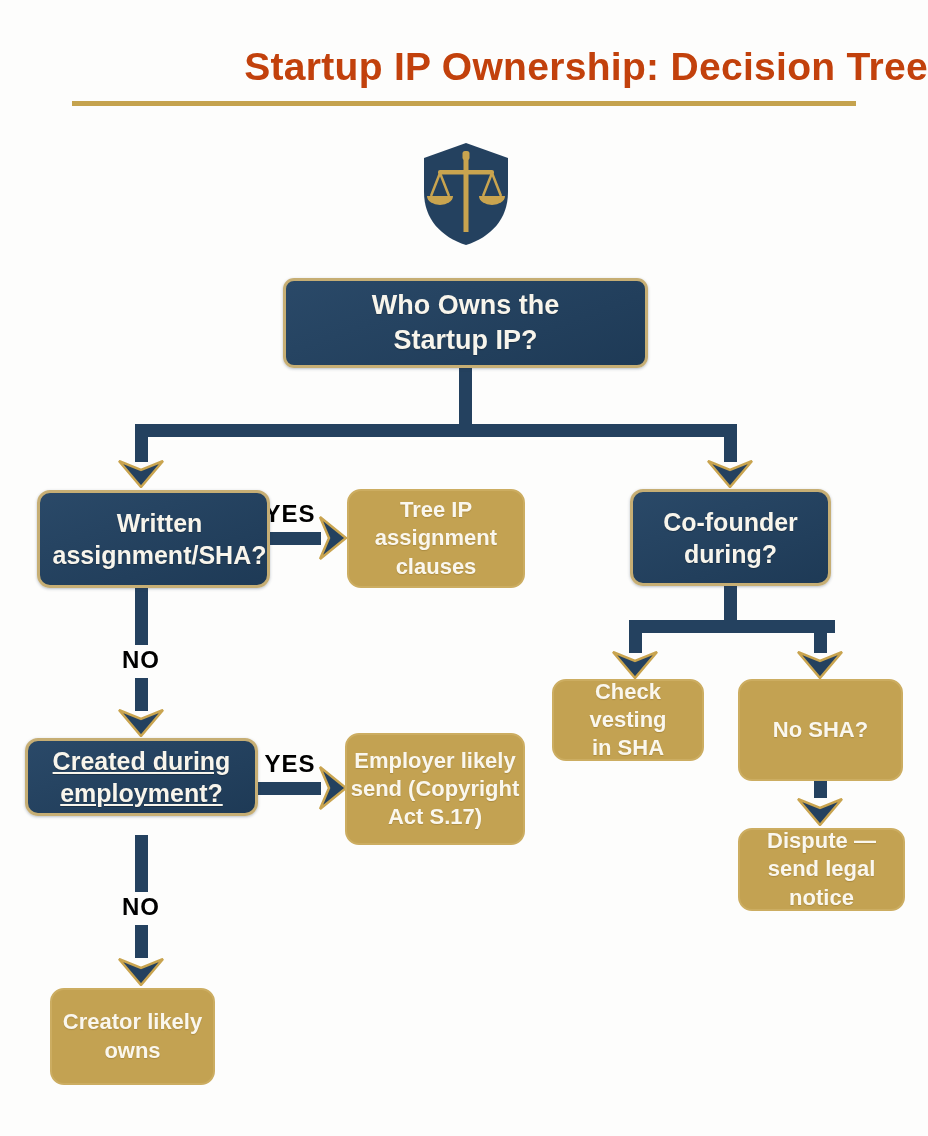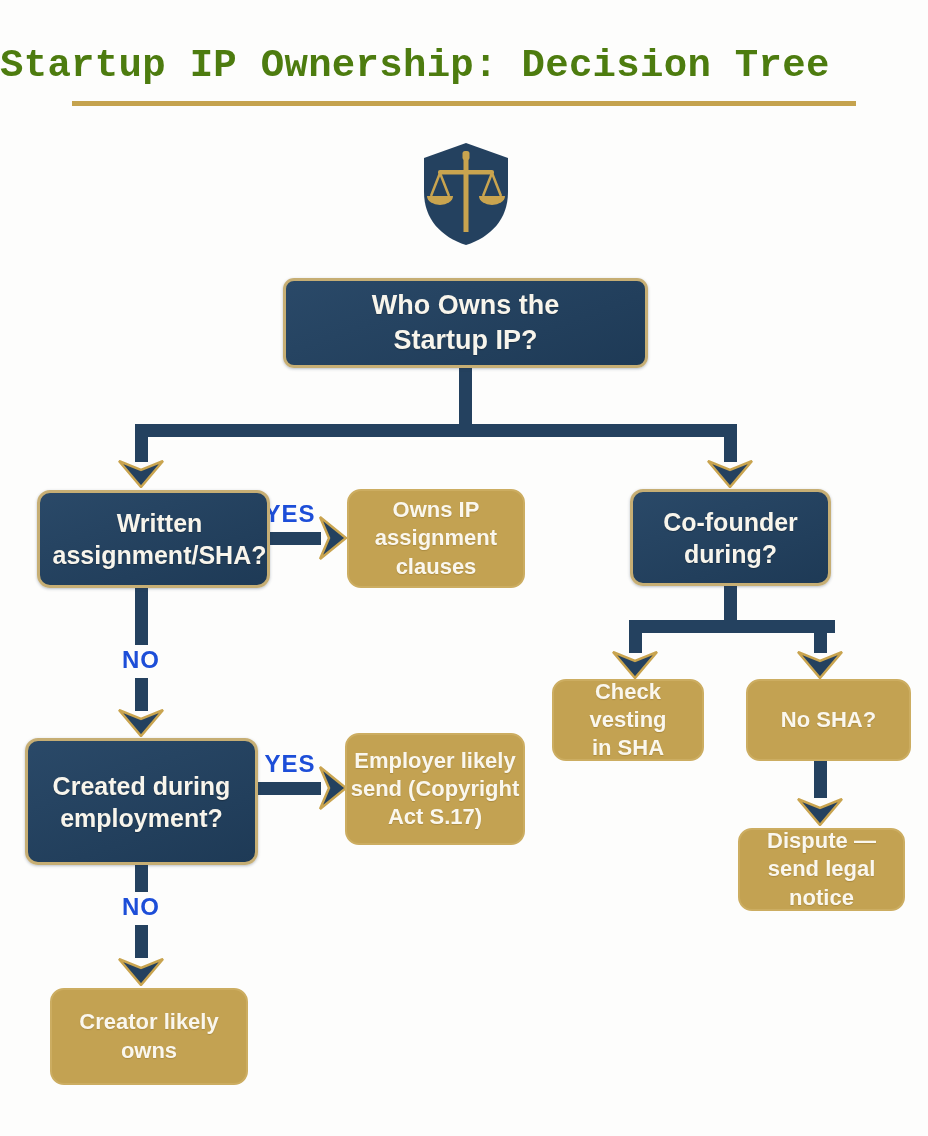--- a/index.html
+++ b/index.html
@@ -2,22 +2,22 @@
 <html><head>
 <meta charset="utf-8">
 <style>
   html,body{margin:0;padding:0;background:#ffffff;}
   .canvas{
     position:relative;width:928px;height:1136px;margin:0 auto;
     background:#fdfdfc;overflow:hidden;
     font-family:"Liberation Sans", sans-serif;
   }
   .page-title{
-    position:absolute;top:47px;left:0;width:100%;text-align:left;
-    font-size:39px;font-weight:bold;color:#4d7c0f;letter-spacing:0.3px;line-height:1;font-family:Liberation Mono, monospace;
+    position:absolute;top:47px;left:0;width:100%;text-align:right;
+    font-size:39px;font-weight:bold;color:#c2410c;letter-spacing:0.3px;line-height:1;
   }
   .title-underline{
     position:absolute;left:72px;top:101px;width:784px;height:5px;background:#c5a34e;
   }
   .node{
     position:absolute;display:flex;align-items:center;justify-content:center;
     text-align:center;white-space:pre-line;font-weight:bold;line-height:1.28;
     box-sizing:border-box;
   }
   .navy{
@@ -27,21 +27,21 @@
     box-shadow:0 1px 3px rgba(30,50,80,0.30);
     text-shadow:0 1px 1px rgba(0,0,0,0.25);
   }
   .goldbox{
     background:#c3a252;border:2px solid #ccad61;border-radius:14px;
     color:#faf7ee;font-size:22px;
     text-shadow:0 1px 1px rgba(120,90,30,0.3);
   }
   .line{position:absolute;background:#24415f;}
   .elabel{
-    position:absolute;color:#1d4ed8;font-weight:bold;font-size:24px;
+    position:absolute;color:#000000;font-weight:bold;font-size:24px;
     text-align:center;letter-spacing:1px;line-height:1;
   }
   .ah{position:absolute;display:block;}
   .ah polygon{fill:#24415f;stroke:#c9a44f;stroke-width:2.5;stroke-linejoin:miter;}
 </style>
 </head>
 <body>
 
 <div class="canvas">
 
@@ -115,39 +115,39 @@
   <svg class="ah" style="left:797px;top:798px;" width="46" height="28" viewBox="0 0 46 28">
       <polygon points="1,1 23,10 45,1 23,27"></polygon>
     </svg>
 
   <div class="node navy" style="left:283px;top:278px;width:365px;height:90px;font-size:27px;border-radius:11px;">Who Owns the
 Startup IP?</div>
 
   <div class="node navy" style="left:37px;top:490px;width:233px;height:98px;padding-left:12px;">Written
 assignment/SHA?</div>
 
-  <div class="node goldbox" style="left:347px;top:489px;width:178px;height:99px;">Owns IP
+  <div class="node goldbox" style="left:347px;top:489px;width:178px;height:99px;">Tree IP
 assignment
 clauses</div>
 
   <div class="node navy" style="left:630px;top:489px;width:201px;height:97px;">Co-founder
 during?</div>
 
-  <div class="node navy" style="left:25px;top:738px;width:233px;height:127px;">Created during
+  <div class="node navy" style="left:25px;top:738px;width:233px;height:78px;text-decoration:underline;">Created during
 employment?</div>
 
   <div class="node goldbox" style="left:345px;top:733px;width:180px;height:112px;">Employer likely
 send (Copyright
 Act S.17)</div>
 
-  <div class="node goldbox" style="left:50px;top:988px;width:198px;height:97px;">Creator likely
+  <div class="node goldbox" style="left:50px;top:988px;width:165px;height:97px;">Creator likely
 owns</div>
 
   <div class="node goldbox" style="left:552px;top:679px;width:152px;height:82px;">Check vesting
 in SHA</div>
 
-  <div class="node goldbox" style="left:738px;top:679px;width:165px;height:82px;margin-left:8px;">No SHA?</div>
+  <div class="node goldbox" style="left:738px;top:679px;width:165px;height:102px;">No SHA?</div>
 
   <div class="node goldbox" style="left:738px;top:828px;width:167px;height:83px;">Dispute —
 send legal
 notice</div>
 
 </div>
 
 </body></html>

